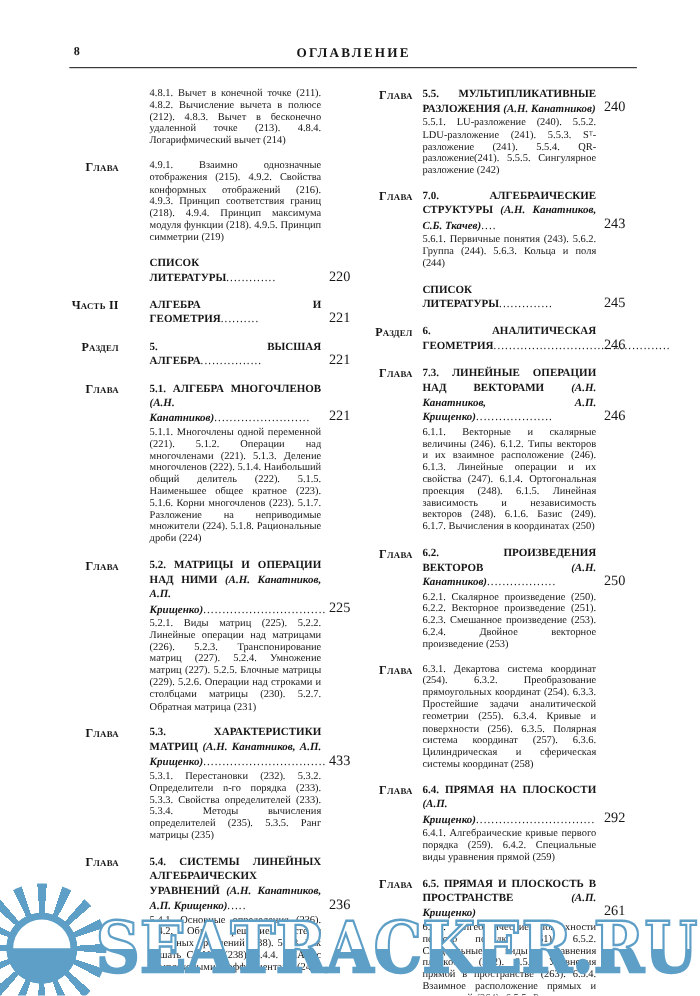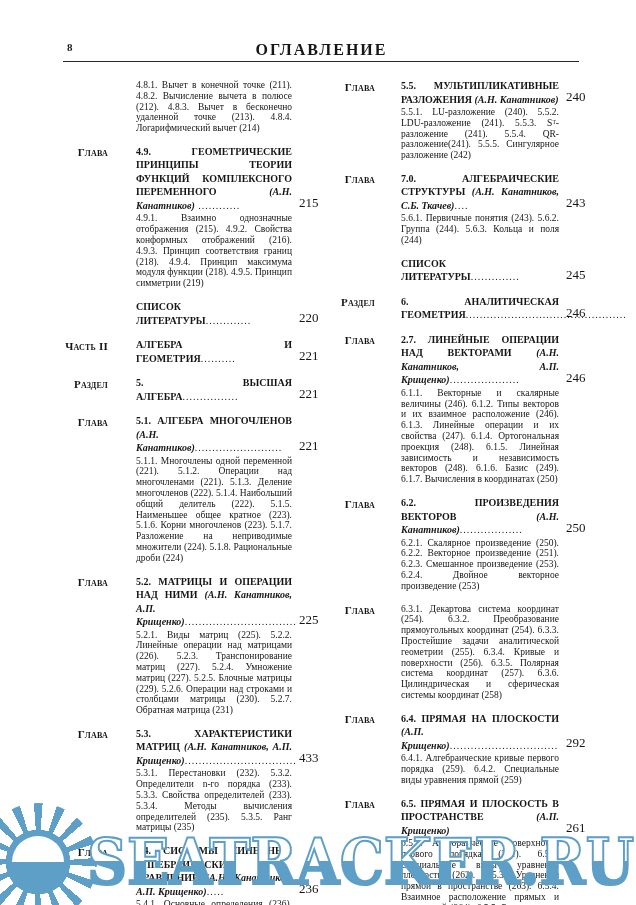--- a/index.html
+++ b/index.html
@@ -4,32 +4,32 @@
 <style>
   html,body{margin:0;padding:0;}
   body{
     width:636px;height:905px;background:#ffffff;position:relative;overflow:hidden;
     font-family:"Liberation Serif","DejaVu Serif",serif;color:#161616;
     -webkit-font-smoothing:antialiased;
   }
   
   .pg-header{position:absolute;top:41px;left:64px;width:515px;height:15px;}
   .pg-num{position:absolute;left:3px;top:0;font-weight:bold;font-size:11px;}
-  .pg-title{display:block;text-align:center;font-weight:bold;font-size:16px;letter-spacing:2px;}
+  .pg-title{display:block;text-align:center;font-weight:bold;font-size:12px;letter-spacing:2px;}
   .pg-rule{position:absolute;top:61px;left:63px;width:516px;border-top:1.7px solid #262626;}
   
   .col{position:absolute;top:79px;}
   .col-left{left:64px;width:244px;}
   .col-right{left:340px;width:244px;}
   .entry{display:flex;margin-bottom:11px;}
   .lbl{flex:0 0 44px;text-align:right;font-weight:bold;font-size:11px;line-height:13px;
        font-variant:small-caps;letter-spacing:.2px;padding-top:1.5px;white-space:nowrap;}
   .bdy{margin-left:28px;width:156px;}
   .col-right .lbl{flex-basis:35px;}
-  .col-right .bdy{margin-left:26px;width:158px;}
+  .col-right .bdy{margin-left:9px;width:158px;}
   .hrow{position:relative;}
   .heading{margin:0;font-weight:bold;font-size:10px;line-height:13.5px;text-align:justify;}
   .auth{font-style:italic;}
   .ldr{font-weight:normal;letter-spacing:1px;}
   .pg{position:absolute;left:163px;bottom:1px;font-size:13px;font-weight:normal;white-space:nowrap;}
   .col-right .pg{left:165px;}
   .details{margin:1px 0 0 0;font-size:9.5px;line-height:10.8px;text-align:justify;}
   
   .watermark{position:absolute;left:0;top:0;width:540px;height:905px;pointer-events:none;}
   .wm-sun{position:absolute;left:-21px;top:803px;width:118px;height:118px;border-radius:50%;
@@ -54,24 +54,20 @@
     <div class="lbl"></div>
     <div class="bdy">
 
       <p class="details">4.8.1. Вычет в конечной точке (211). 4.8.2. Вычисление вычета в полюсе (212). 4.8.3. Вычет в бесконечно удаленной точке (213). 4.8.4. Логарифмический вычет (214)</p>
     </div>
   </div>
 
   <div class="entry">
     <div class="lbl">Глава</div>
     <div class="bdy">
-      <div class="hrow">
-        <p class="heading"><span class="ttl">4.9. ГЕОМЕТРИЧЕСКИЕ ПРИНЦИПЫ ТЕОРИИ ФУНКЦИЙ КОМПЛЕКСНОГО ПЕРЕМЕННОГО</span><span class="auth"> (А.Н. Канатников)</span><span class="ldr"> ............</span></p>
-        <span class="pg">215</span>
-      </div>
       <p class="details">4.9.1. Взаимно однозначные отображения (215). 4.9.2. Свойства конформных отображений (216). 4.9.3. Принцип соответствия границ (218). 4.9.4. Принцип максимума модуля функции (218). 4.9.5. Принцип симметрии (219)</p>
     </div>
   </div>
 
   <div class="entry">
     <div class="lbl"></div>
     <div class="bdy">
       <div class="hrow">
         <p class="heading"><span class="ttl">СПИСОК ЛИТЕРАТУРЫ</span><span class="auth"></span><span class="ldr">.............</span></p>
         <span class="pg">220</span>
@@ -188,21 +184,21 @@
         <span class="pg">246</span>
       </div>
 
     </div>
   </div>
 
   <div class="entry">
     <div class="lbl">Глава</div>
     <div class="bdy">
       <div class="hrow">
-        <p class="heading"><span class="ttl">2.7. ЛИНЕЙНЫЕ ОПЕРАЦИИ НАД ВЕКТОРАМИ</span><span class="auth"> (А.Н. Канатников, А.П. Крищенко)</span><span class="ldr">....................</span></p>
+        <p class="heading"><span class="ttl">7.3. ЛИНЕЙНЫЕ ОПЕРАЦИИ НАД ВЕКТОРАМИ</span><span class="auth"> (А.Н. Канатников, А.П. Крищенко)</span><span class="ldr">....................</span></p>
         <span class="pg">246</span>
       </div>
       <p class="details">6.1.1. Векторные и скалярные величины (246). 6.1.2. Типы векторов и их взаимное расположение (246). 6.1.3. Линейные операции и их свойства (247). 6.1.4. Ортогональная проекция (248). 6.1.5. Линейная зависимость и независимость векторов (248). 6.1.6. Базис (249). 6.1.7. Вычисления в координатах (250)</p>
     </div>
   </div>
 
   <div class="entry">
     <div class="lbl">Глава</div>
     <div class="bdy">
       <div class="hrow">

